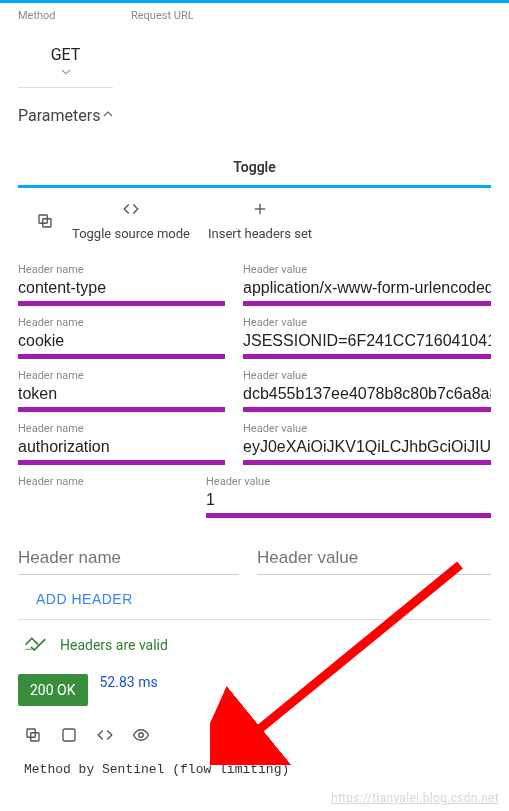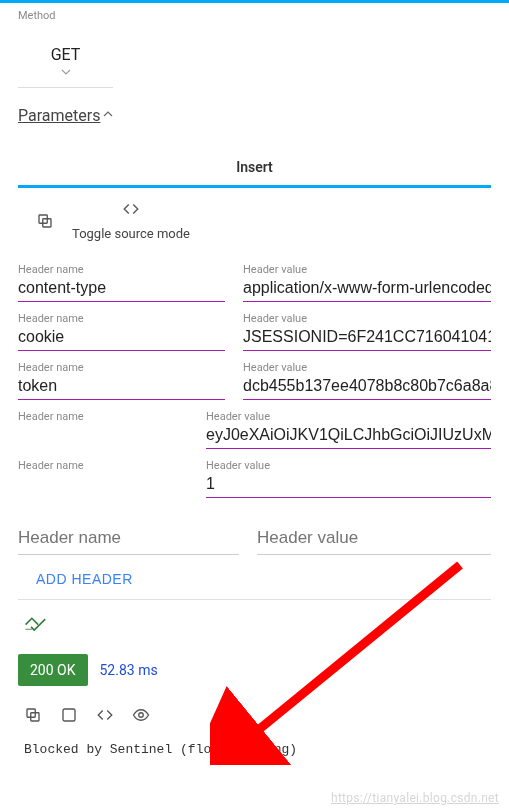--- a/index.html
+++ b/index.html
@@ -52,21 +52,20 @@
     flex-direction: column;
   }
   .chevron-down { color: #9e9e9e; font-size: 12px; }
   .params-header {
     display: flex;
     align-items: center;
     gap: 0;
     padding: 18px 18px 0 18px;
     font-size: 16px;
     color: #444;
-    text-decoration: underline;
   }
   .chevron-up { font-size: 14px; color: #666; }
   .tabs {
     margin: 24px 18px 0 18px;
     border-bottom: 1px solid #ddd;
     display: flex;
     justify-content: center;
   }
   .tab {
     padding: 10px 0;
@@ -100,21 +99,21 @@
     gap: 18px;
     padding: 8px 18px 2px 18px;
   }
   .header-col { flex: 1; display: flex; flex-direction: column; }
   .header-col.name { flex: 0 0 170px; }
   .header-label { font-size: 11px; color: #8a8a8a; }
   .header-input {
     font-size: 16px;
     color: #222;
     border: none;
-    border-bottom: 1px solid #a21caf;
+    border-bottom: 5px solid #a21caf;
     padding: 3px 0 4px 0;
     outline: none;
     background: transparent;
     white-space: nowrap;
     overflow: hidden;
     text-overflow: clip;
   }
   .placeholder-row .header-input {
     font-size: 17px;
     color: #9e9e9e;
@@ -143,21 +142,20 @@
     color: #2e7d32;
     font-size: 14px;
   }
   .valid-icon {
     color: #2e7d32;
     font-family: serif;
     position: relative;
   }
   .status-row {
     display: flex;
-    align-items: center;
     gap: 12px;
     padding: 4px 18px 10px 18px;
   }
   .status-badge {
     background: #388e3c;
     color: #fff;
     padding: 8px 12px;
     font-size: 14px;
     border-radius: 2px;
   }
@@ -205,52 +203,62 @@
     <div class="method-value field-value">
       <span>GET</span>
       <span class="chevron-down">
         <svg class="i16" viewBox="0 0 24 24">
             <polyline points="6 9 12 15 18 9"></polyline>
           </svg>
       </span>
     </div>
   </div>
   <div class="field">
+    <span class="field-label">Request URL</span>
   </div>
 </div>
 
 <div class="params-header">
   <span>Parameters</span>
   <span class="chevron-up">
     <svg class="i16" viewBox="0 0 24 24">
         <polyline points="6 15 12 9 18 15"></polyline>
       </svg>
   </span>
 </div>
 
 <div class="tabs">
-  <div class="tab">Insert</div>
+  <div class="tab">Toggle</div>
 </div>
 
 <div class="toolbar">
   <span class="icon-box">
     <svg class="i" viewBox="0 0 24 24">
         <rect x="9" y="9" width="11" height="11" rx="1"></rect>
         <rect x="4" y="4" width="11" height="11" rx="1"></rect>
       </svg>
   </span>
   <div class="toolbar-item">
     <span class="icon-box">
       <svg class="i" viewBox="0 0 24 24">
           <polyline points="9 18 3 12 9 6"></polyline>
           <polyline points="15 6 21 12 15 18"></polyline>
         </svg>
     </span>
     <span>Toggle source mode</span>
   </div>
+  <div class="toolbar-item">
+    <span class="icon-box">
+      <svg class="i" viewBox="0 0 24 24">
+          <line x1="12" y1="5" x2="12" y2="19"></line>
+          <line x1="5" y1="12" x2="19" y2="12"></line>
+        </svg>
+    </span>
+    <span>Insert headers set</span>
+  </div>
 </div>
 
 <div class="headers-list">
   <div class="header-row">
     <div class="header-col name">
       <span class="header-label">Header name</span>
       <input class="header-input" value="content-type" style="">
     </div>
     <div class="header-col">
       <span class="header-label">Header value</span>
@@ -273,20 +281,21 @@
       <input class="header-input" value="token" style="">
     </div>
     <div class="header-col">
       <span class="header-label">Header value</span>
       <input class="header-input" value="dcb455b137ee4078b8c80b7c6a8a8772" style="">
     </div>
   </div>
   <div class="header-row">
     <div class="header-col name">
       <span class="header-label">Header name</span>
+      <input class="header-input" value="authorization" style="">
     </div>
     <div class="header-col">
       <span class="header-label">Header value</span>
       <input class="header-input" value="eyJ0eXAiOiJKV1QiLCJhbGciOiJIUzUxMiJ9." style="">
     </div>
   </div>
   <div class="header-row">
     <div class="header-col name">
       <span class="header-label">Header name</span>
     </div>
@@ -311,20 +320,21 @@
 </div>
 
 <div class="valid-row">
   <span class="valid-icon">
     <svg width="22" height="18" viewBox="0 0 28 20" stroke="#2e7d32" fill="none" stroke-width="2">
       <polyline points="2 12 10 4 18 12"></polyline>
       <polyline points="9 15 13 19 27 5" style="stroke-dasharray:0"></polyline>
       <line x1="2" y1="18" x2="10" y2="18" stroke-width="1"></line>
     </svg>
   </span>
+  <span>Headers are valid</span>
 </div>
 
 <div class="status-row">
   <span class="status-badge">200 OK</span>
   <span class="timing">52.83 ms</span>
 </div>
 
 <div class="response-toolbar">
   <span class="icon-box">
     <svg class="i" viewBox="0 0 24 24">
@@ -346,21 +356,21 @@
       </svg>
   </span>
   <span class="icon-box">
     <svg class="i" viewBox="0 0 24 24" fill="#777" stroke="none">
         <path d="M12 5C6 5 2 12 2 12s4 7 10 7 10-7 10-7-4-7-10-7z"></path>
         <circle cx="12" cy="12" r="3" fill="#fff"></circle>
       </svg>
   </span>
 </div>
 
-<div class="response-body">Blocked by Sentinel (flow limiting)</div>
+<div class="response-body">Method by Sentinel (flow limiting)</div>
 
 <svg class="arrow-svg" width="260" height="210">
   <defs>
     <marker id="ah" markerWidth="14" markerHeight="14" refX="3" refY="6" orient="auto">
       <polygon points="0 0, 12 6, 0 12" fill="#ff0000"></polygon>
     </marker>
   </defs>
   <line x1="250" y1="10" x2="30" y2="190" stroke="#ff0000" stroke-width="9" marker-end="url(#ah)"></line>
 </svg>
 

